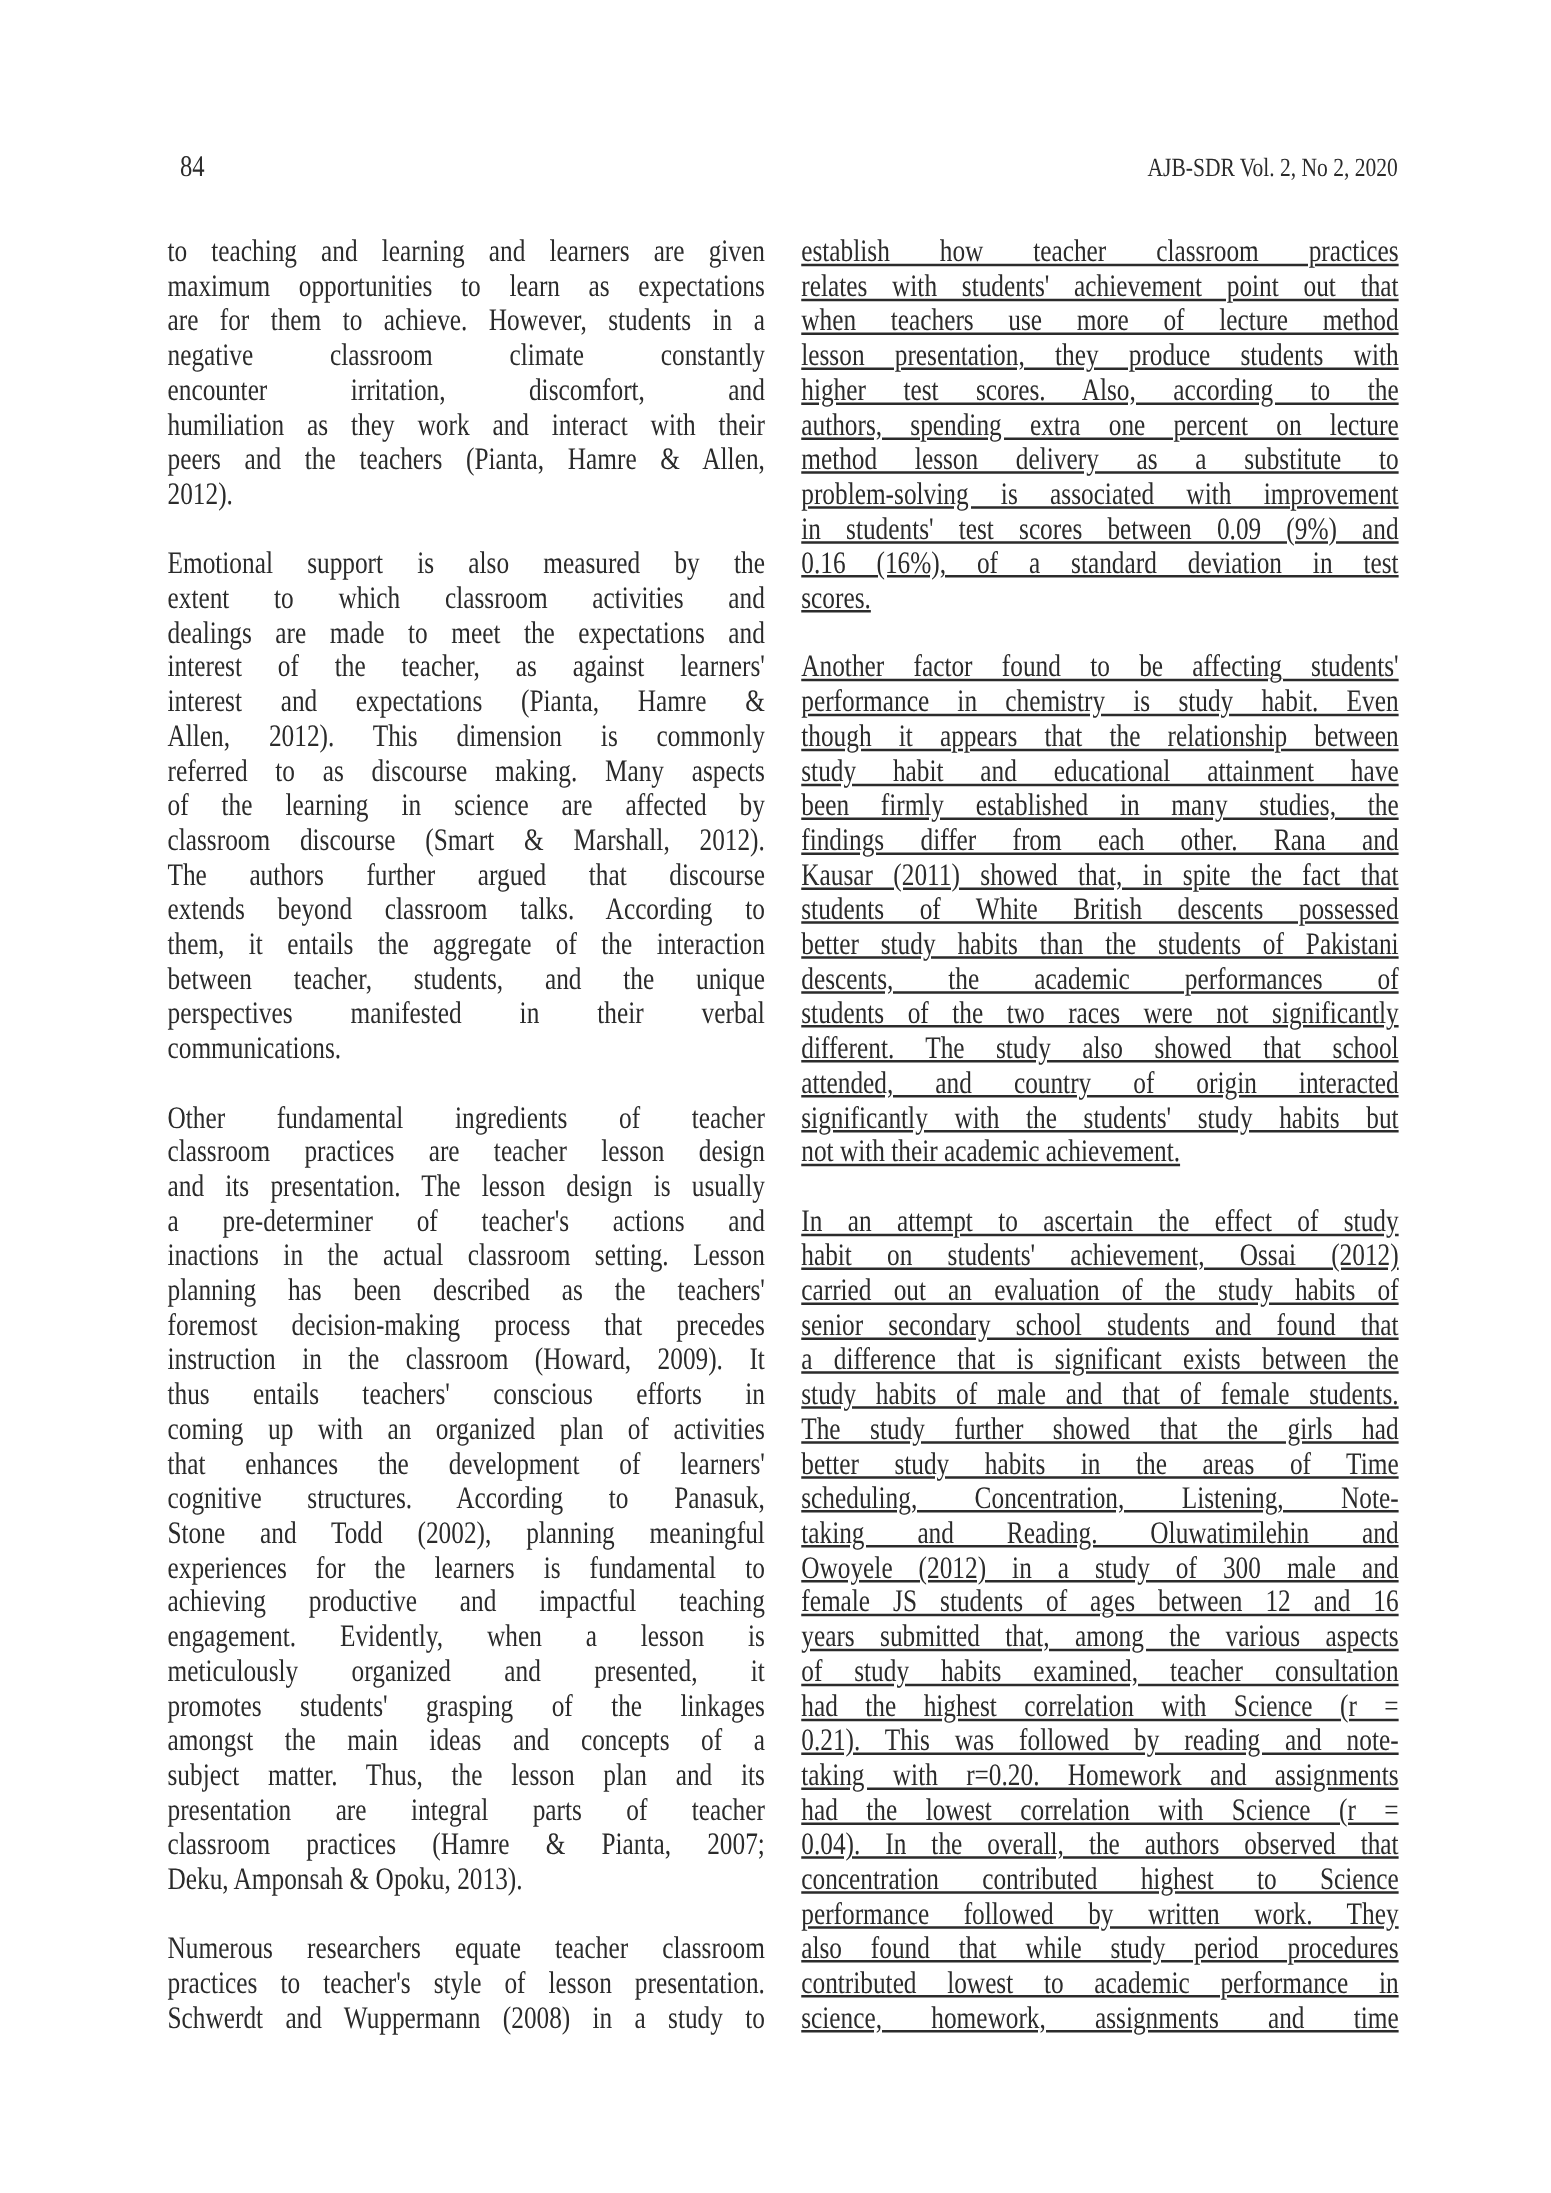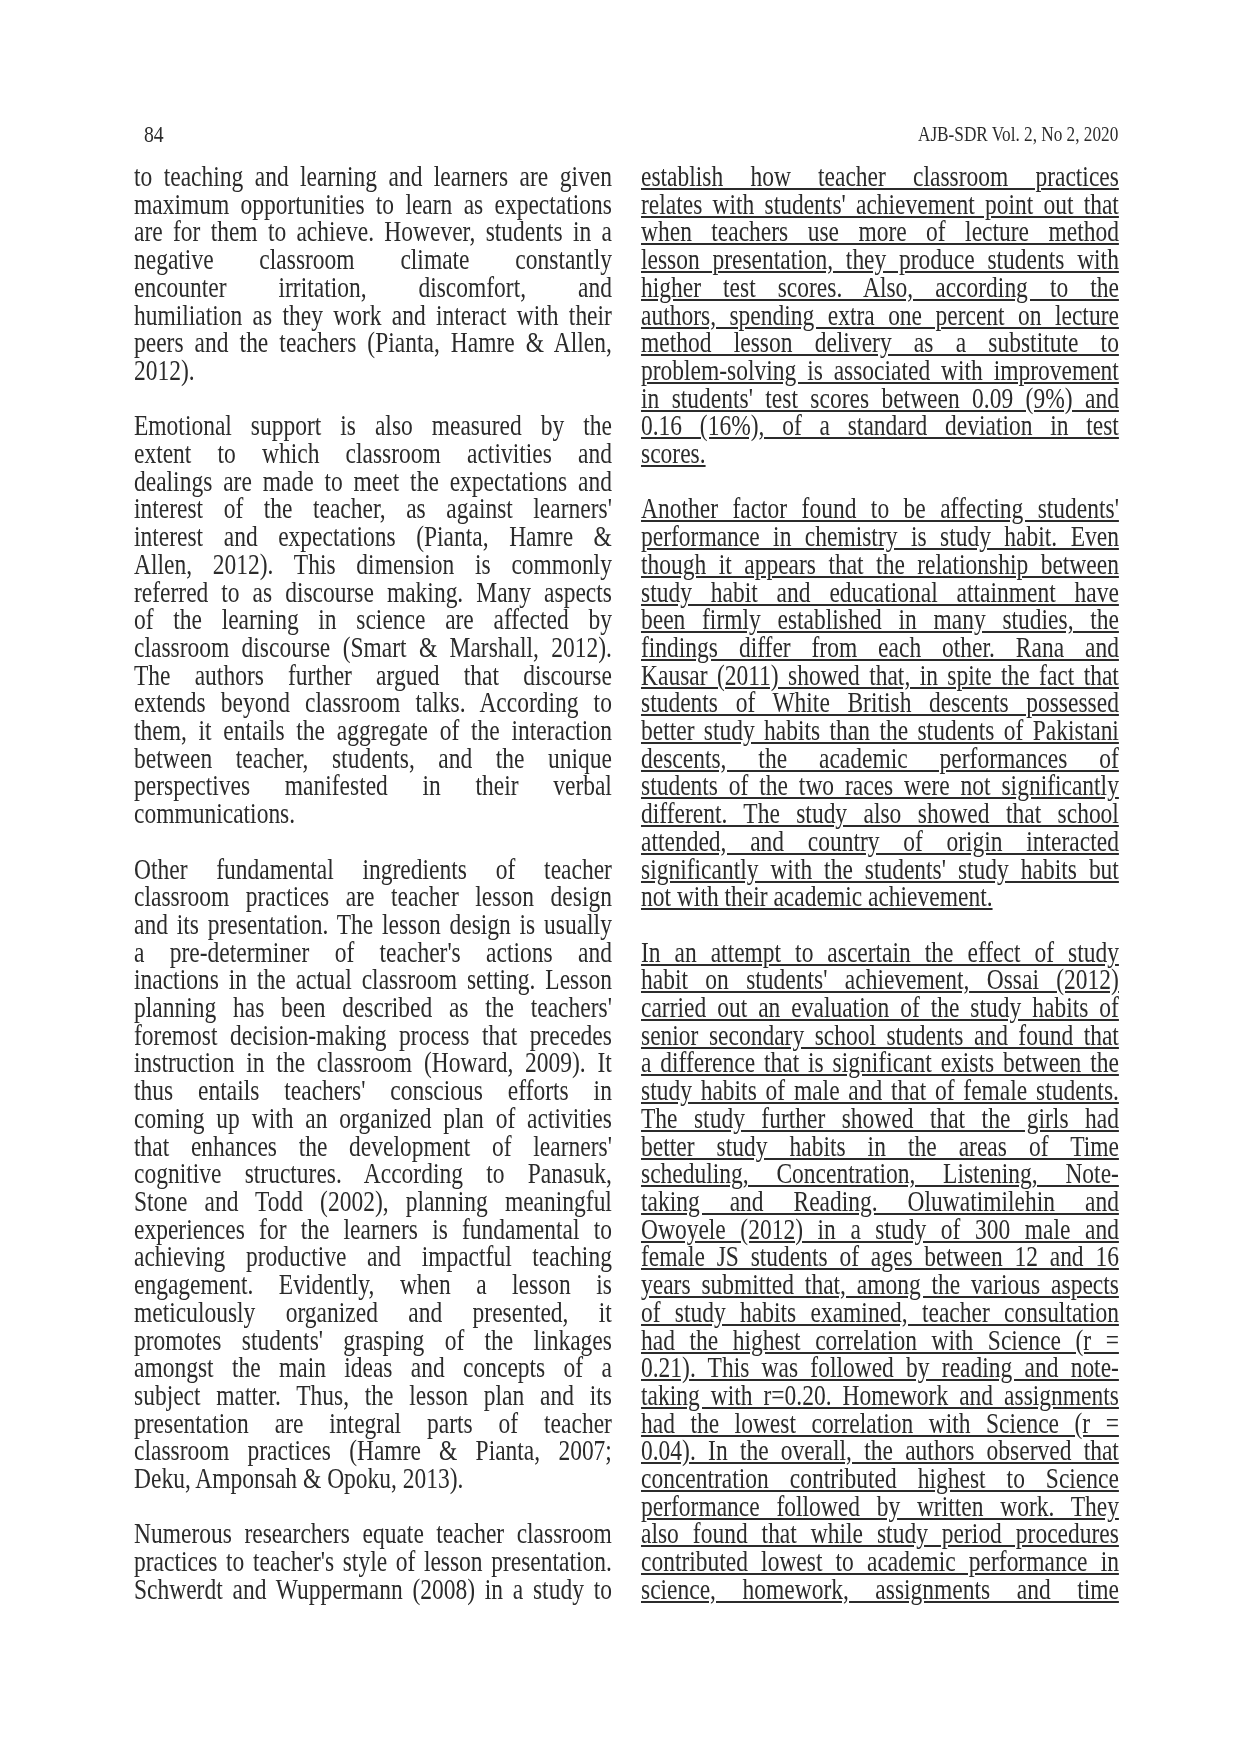--- a/index.html
+++ b/index.html
@@ -13,22 +13,22 @@
   }
   .page-number {
     position: absolute; left: 10px; top: 0; font-size: 24px; line-height: 30px;
     transform: scaleX(0.82); transform-origin: left center;
   }
   .journal-info {
     position: absolute; right: 0; top: 0; font-size: 21px; line-height: 30px;
     transform: scaleX(0.82); transform-origin: right center; white-space: nowrap;
   }
   .column {
-    position: absolute; top: 163px; width: 478px;
-    font-size: 29px; line-height: 27.7px;
+    position: absolute; top: 188px; width: 478px;
+    font-size: 25px; line-height: 27.7px;
     text-align: justify; text-align-last: auto;
   }
   .col-left { left: 134px; }
   .col-right { left: 641px; text-decoration: underline; }
   .column .inner {
     width: 590px; transform: scaleX(0.81); transform-origin: left top;
   }
   .para { margin: 0 0 27.7px 0; text-align: justify; hyphens: none; }
   .line { display: block; text-align: justify; text-align-last: justify; white-space: nowrap; }
   .line.end { text-align-last: left; }

